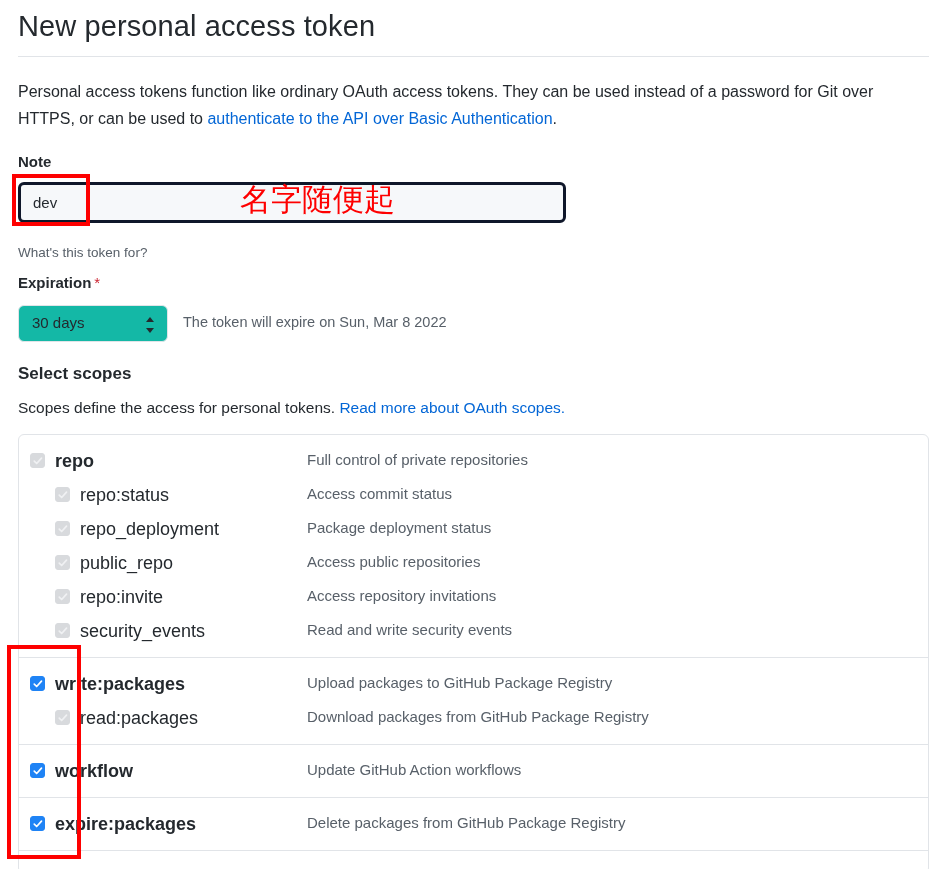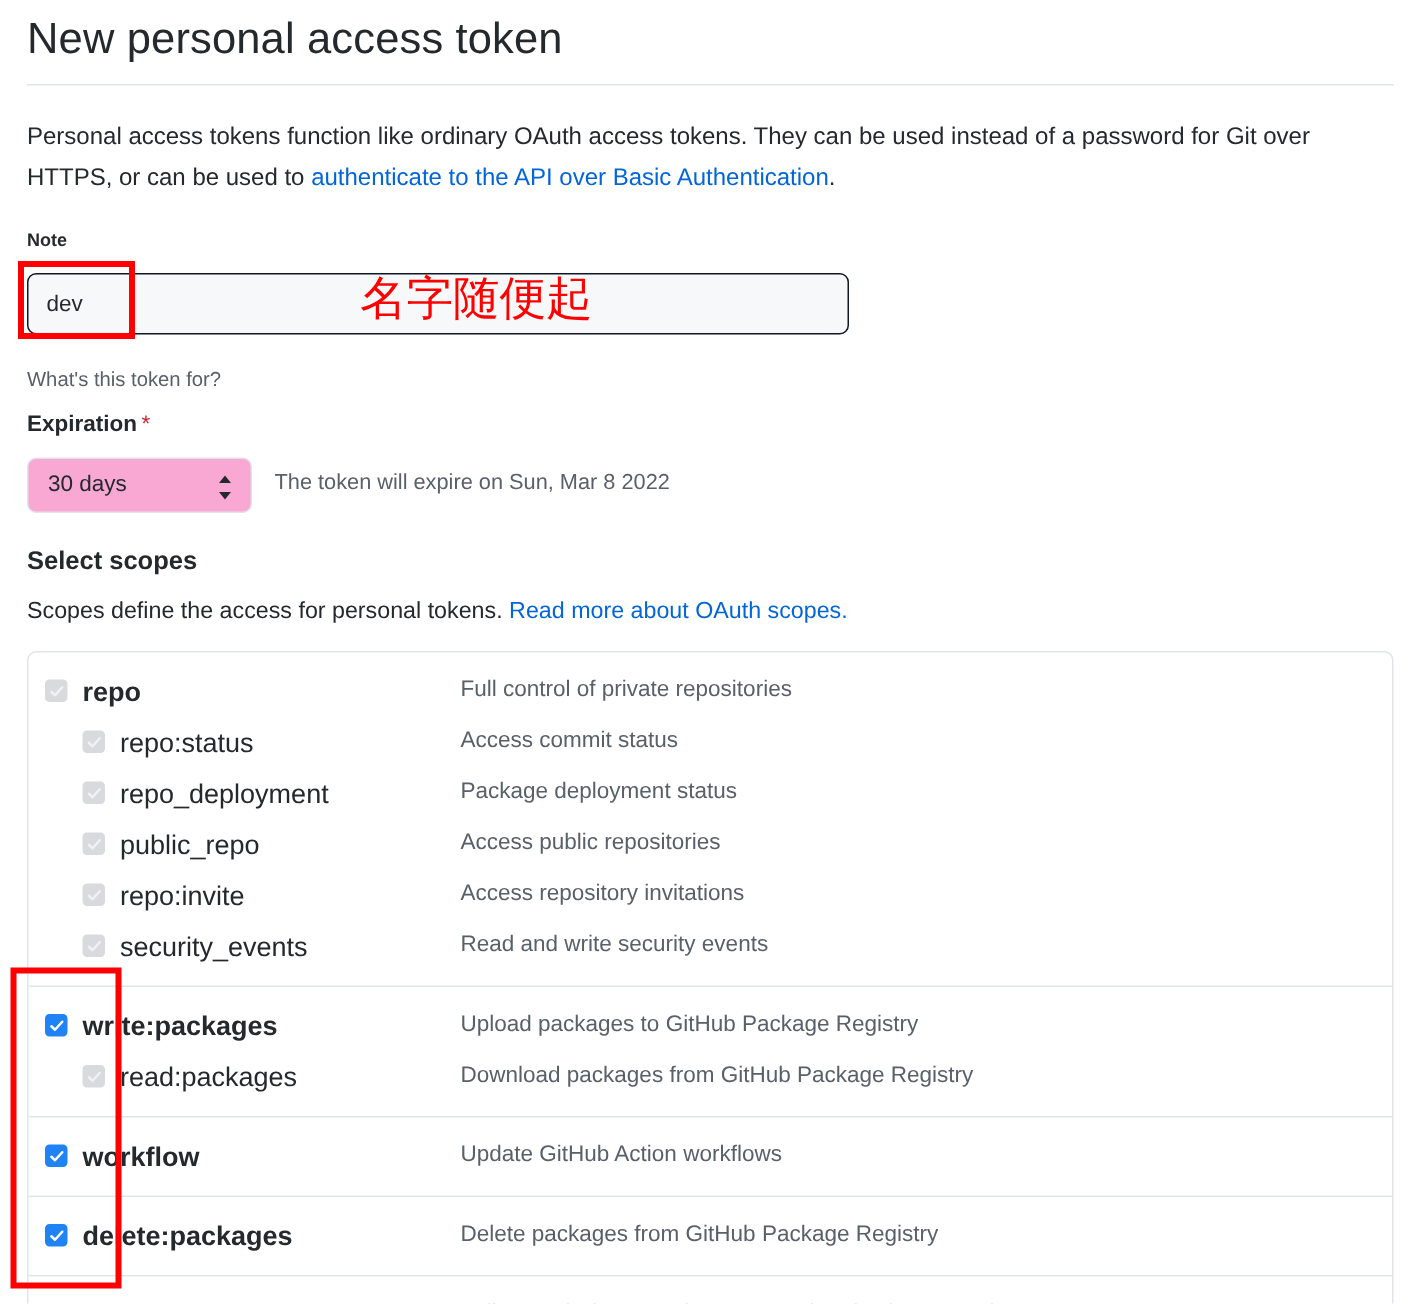--- a/index.html
+++ b/index.html
@@ -28,26 +28,26 @@
   .intro {
     position: absolute; left: 18px; top: 78px;
     width: 915px;
     font-size: 16px; line-height: 27px; color: #24292e;
   }
   .link { color: #0366d6; text-decoration: none; }
 
   
   .label-note {
     position: absolute; left: 18px; top: 153px;
-    font-size: 12px; font-weight: bold; color: #24292e;
+    font-size: 15px; font-weight: bold; color: #24292e;
   }
   .note-input {
     position: absolute; left: 18px; top: 182px;
     width: 548px; height: 41px;
-    border: 1px solid #0f172a; border-radius: 6px;
+    border: 3px solid #0f172a; border-radius: 6px;
     background: #f6f8fa;
     font-family: "Liberation Sans", sans-serif;
     font-size: 15px; color: #24292e;
     padding: 0 12px;
     outline: none;
   }
   .note-help {
     position: absolute; left: 18px; top: 245px;
     font-size: 13.5px; color: #586069;
   }
@@ -55,21 +55,21 @@
   
   .label-exp {
     position: absolute; left: 18px; top: 274px;
     font-size: 15px; font-weight: bold; color: #24292e;
   }
   .req-star { color: #cb2431; font-weight: normal; margin-left: 3px; }
   .exp-select {
     position: absolute; left: 18px; top: 305px;
     width: 150px; height: 37px;
     border: 1px solid #e1e4e8; border-radius: 6px;
-    background: #f9a8d4;
+    background: #14b8a6;
   }
   .exp-select .val {
     position: absolute; left: 13px; top: 8px;
     font-size: 15px; color: #24292e;
   }
   .exp-select .stepper {
     position: absolute; right: 12px; top: 10px;
     width: 10px; height: 18px;
   }
   .exp-note {
@@ -273,21 +273,21 @@
         </div>
       </div>
       <div class="scope-group">
         <div class="group-pad">
           <div class="scope-row parent">
             <span class="cb checked">
               <svg class="tick" viewBox="0 0 12 12">
                 <path d="M1.5 6.2 L4.4 9 L10.2 2.6" fill="none" stroke="#ffffff" stroke-width="2" stroke-linecap="round" stroke-linejoin="round"></path>
               </svg>
             </span>
-            <span class="scope-name">delete:packages</span>
+            <span class="scope-name">expire:packages</span>
             <span class="scope-desc">Delete packages from GitHub Package Registry</span>
           </div>
         </div>
       </div>
       <div class="scope-group">
         <div class="group-pad">
           <div class="scope-row parent">
             <span class="scope-name">admin:org</span>
             <span class="scope-desc">Full control of orgs and teams, read and write org projects</span>
           </div>

